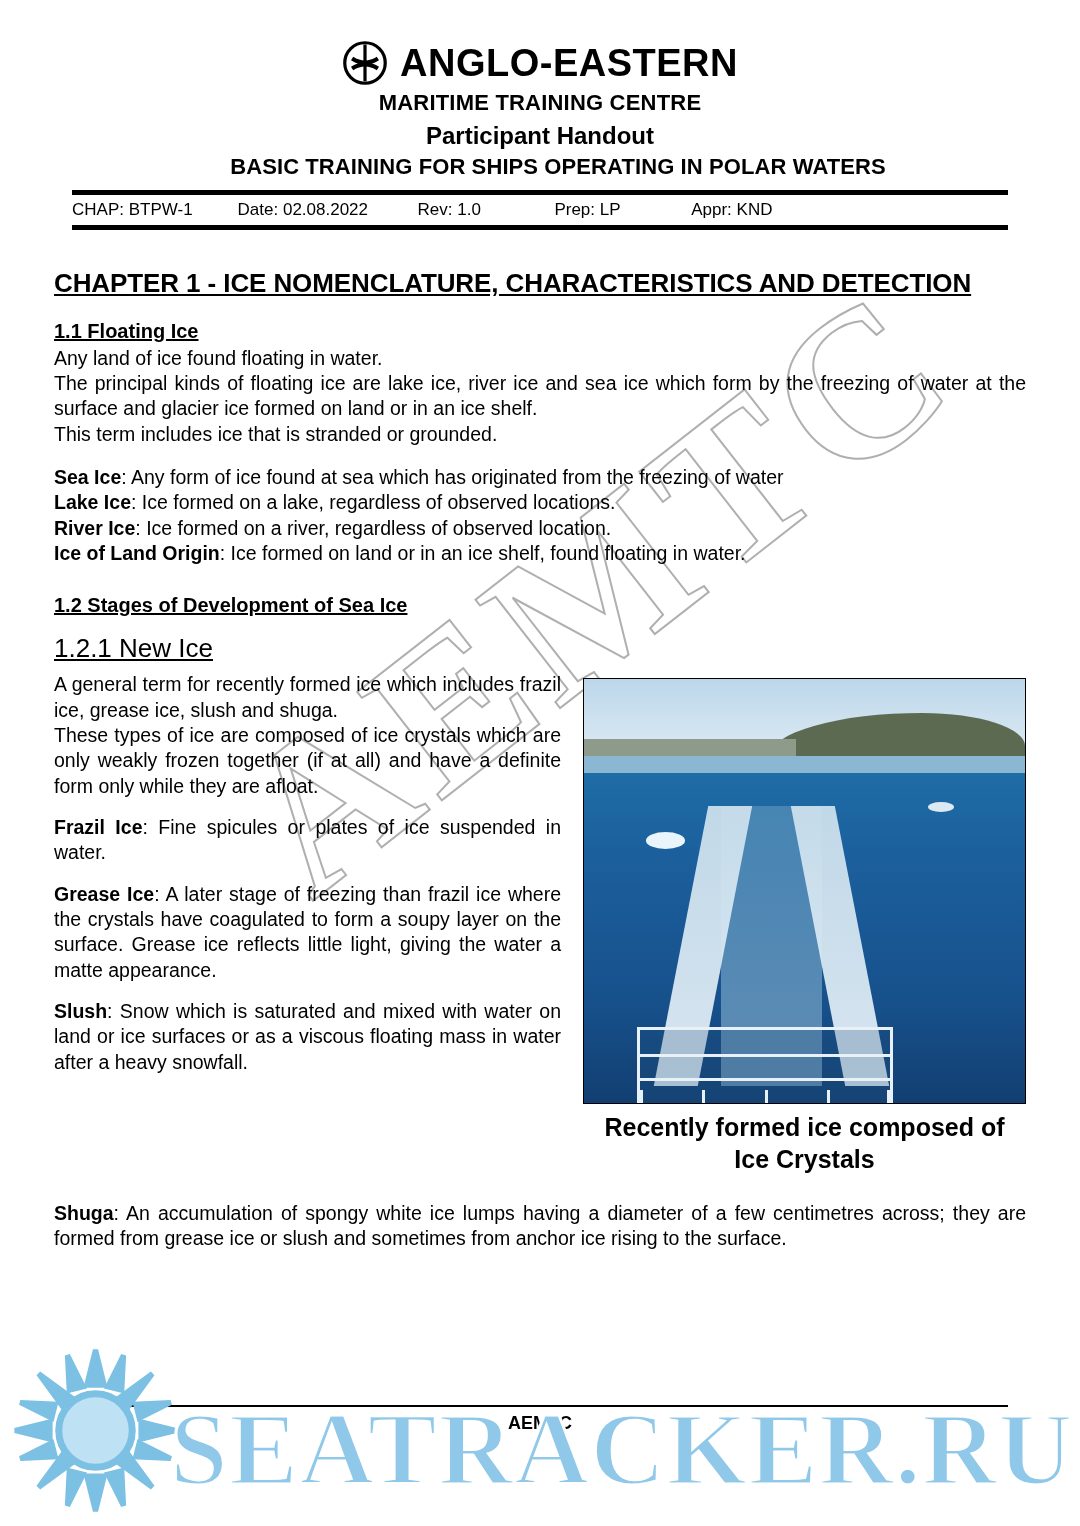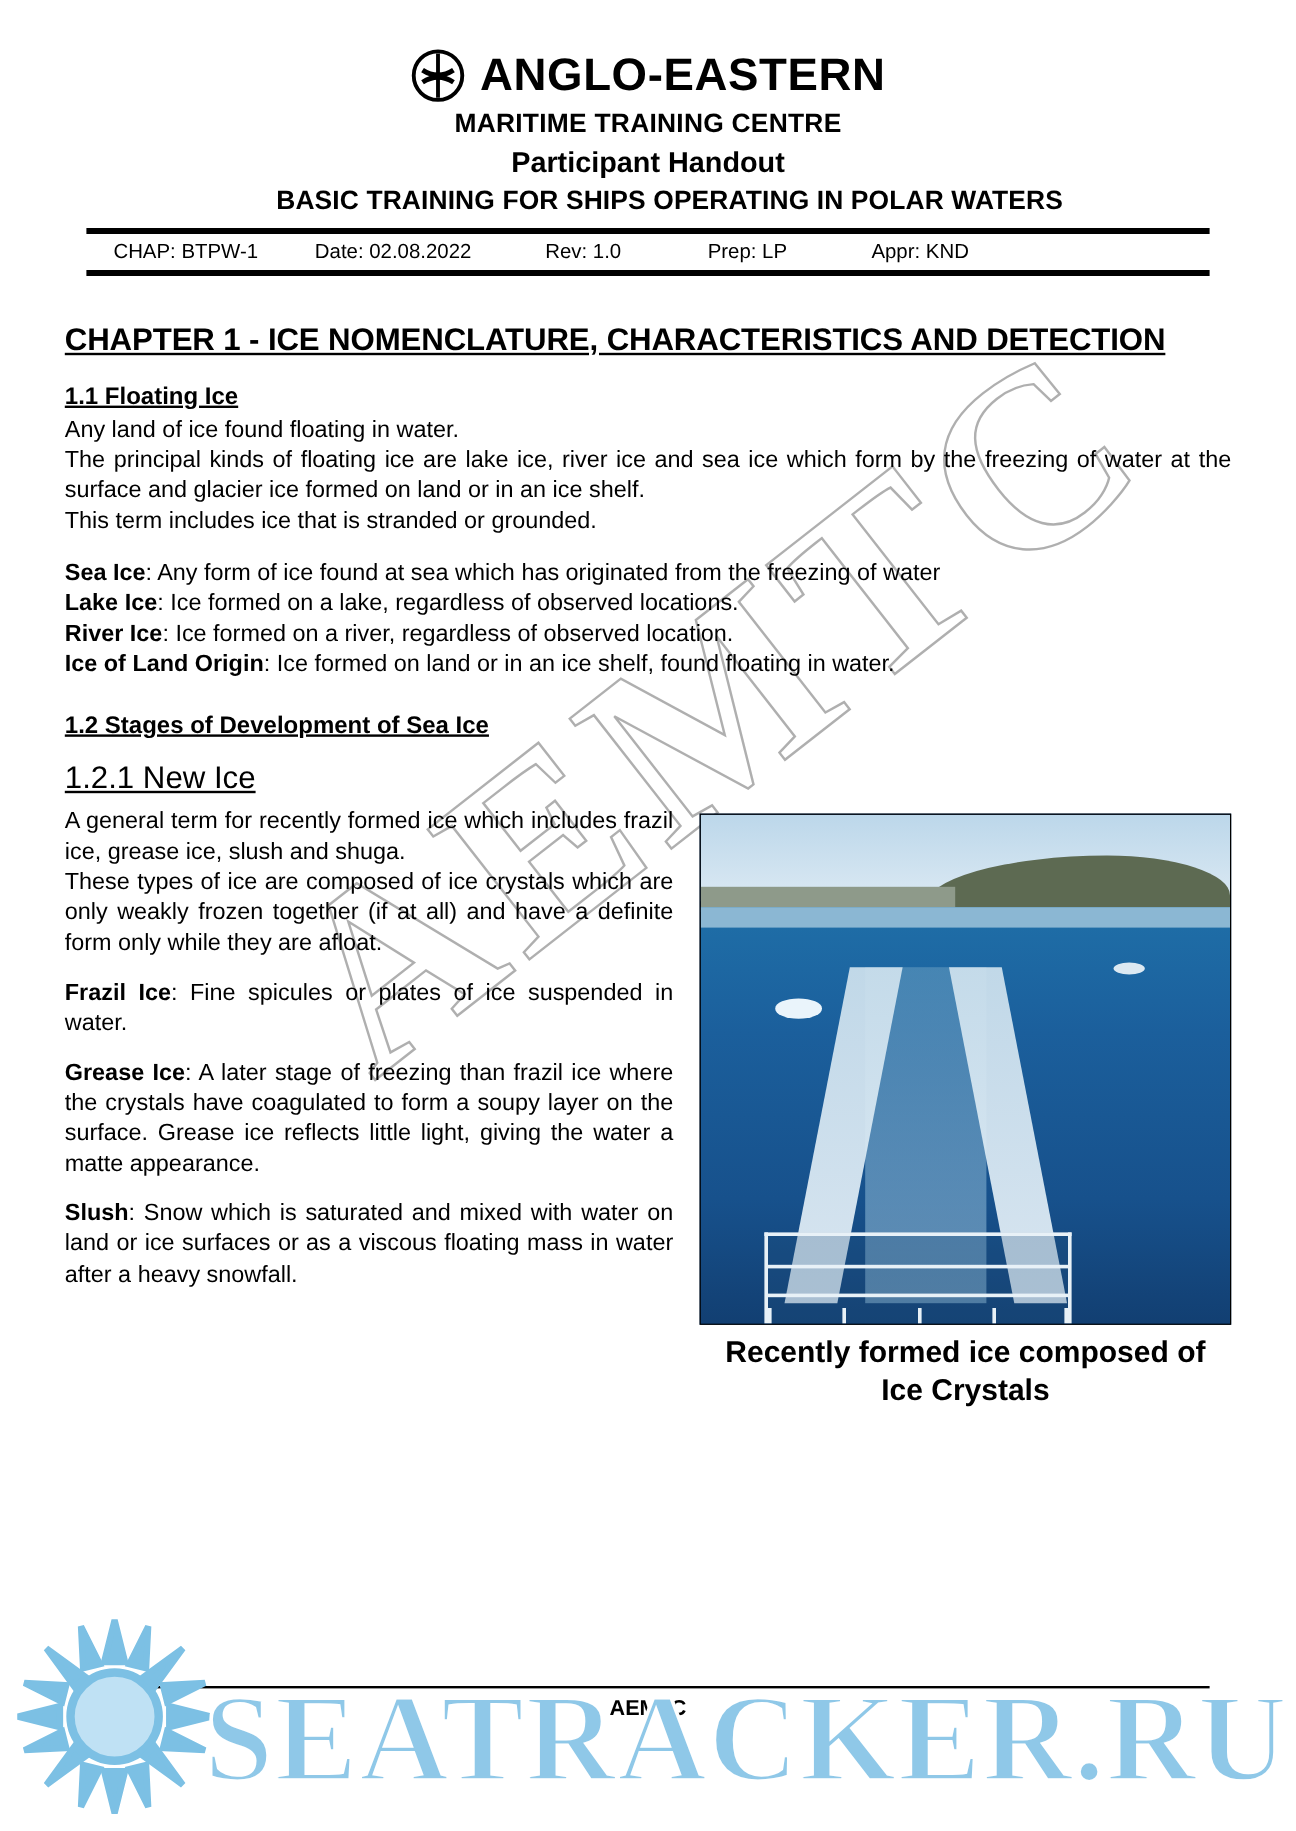--- a/index.html
+++ b/index.html
@@ -65,21 +65,21 @@
     border-bottom: 5px solid #000;
   }
   .meta-strip {
     display: flex;
     align-items: center;
     height: 30px;
     font-size: 17px;
   }
   .meta-cell {
     flex: 1 1 auto;
-    text-align: center;
+    text-align: left;
     white-space: nowrap;
   }
   .meta-cell.chap { flex: 1.15 1 0; }
   .meta-cell.date { flex: 1.25 1 0; }
   .meta-cell.rev  { flex: 0.95 1 0; }
   .meta-cell.prep { flex: 0.95 1 0; }
   .meta-cell.appr { flex: 1.05 1 0; }
   .meta-cell.page { flex: 1.15 1 0; }
 
   
@@ -346,20 +346,21 @@
       <div class="gap"></div>
       <p><span class="term">Frazil Ice</span><span>: Fine spicules or plates of ice suspended in water.</span></p>
       <div class="gap"></div>
       <p><span class="term">Grease Ice</span><span>: A later stage of freezing than frazil ice where the crystals have coagulated to form a soupy layer on the surface. Grease ice reflects little light, giving the water a matte appearance.</span></p>
       <div class="gap"></div>
       <p><span class="term">Slush</span><span>: Snow which is saturated and mixed with water on land or ice surfaces or as a viscous floating mass in water after a heavy snowfall.</span></p>
     </div>
 
     <div style="clear:both;"></div>
 
+    <p class="para" style="margin-top:20px;"><span class="term">Shuga</span><span>: An accumulation of spongy white ice lumps having a diameter of a few centimetres across; they are formed from grease ice or slush and sometimes from anchor ice rising to the surface.</span></p>
 
   </div>
 
   <div class="footer">
     <span>AEMTC</span>
   </div>
 
   <div class="wm-bottom">
     <span class="wm-sun">
       <svg viewBox="0 0 200 200" width="175" height="175" aria-hidden="true">

